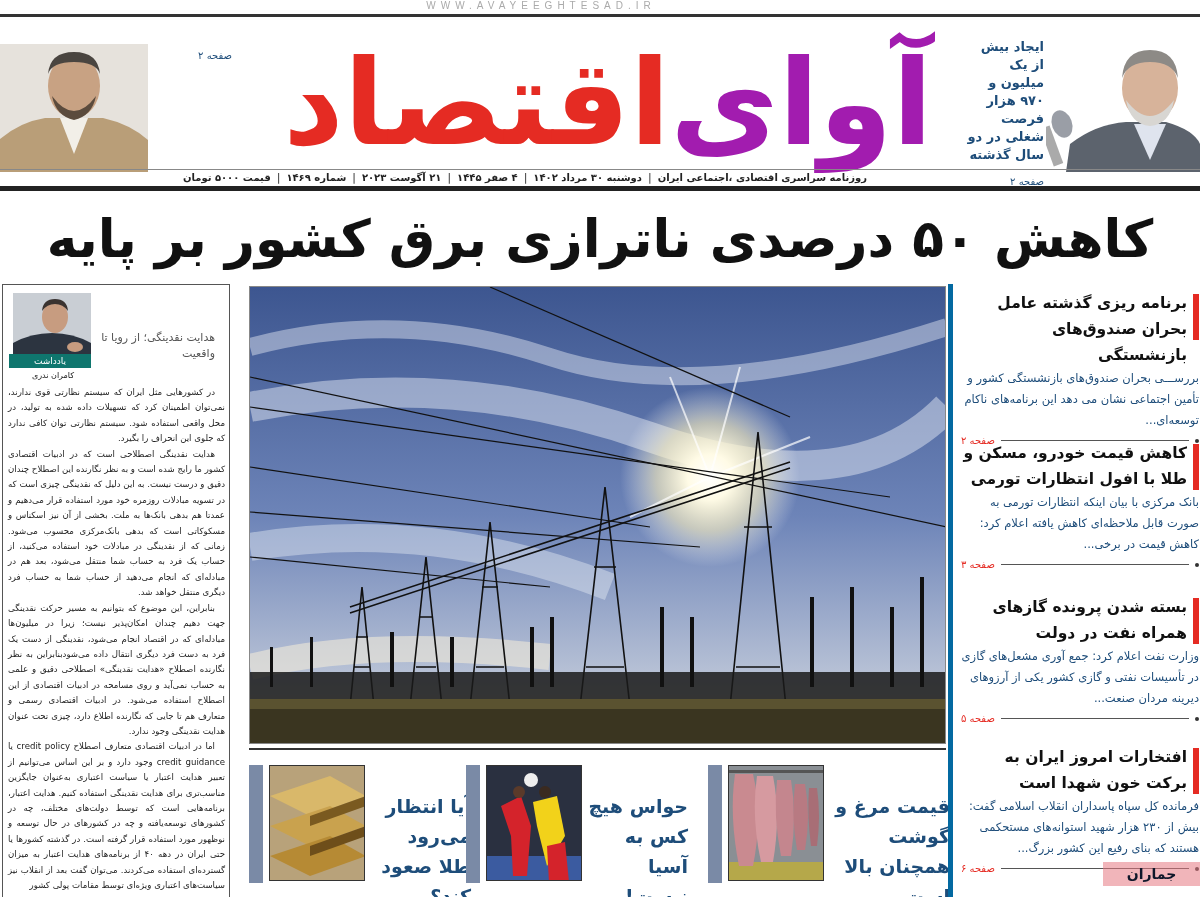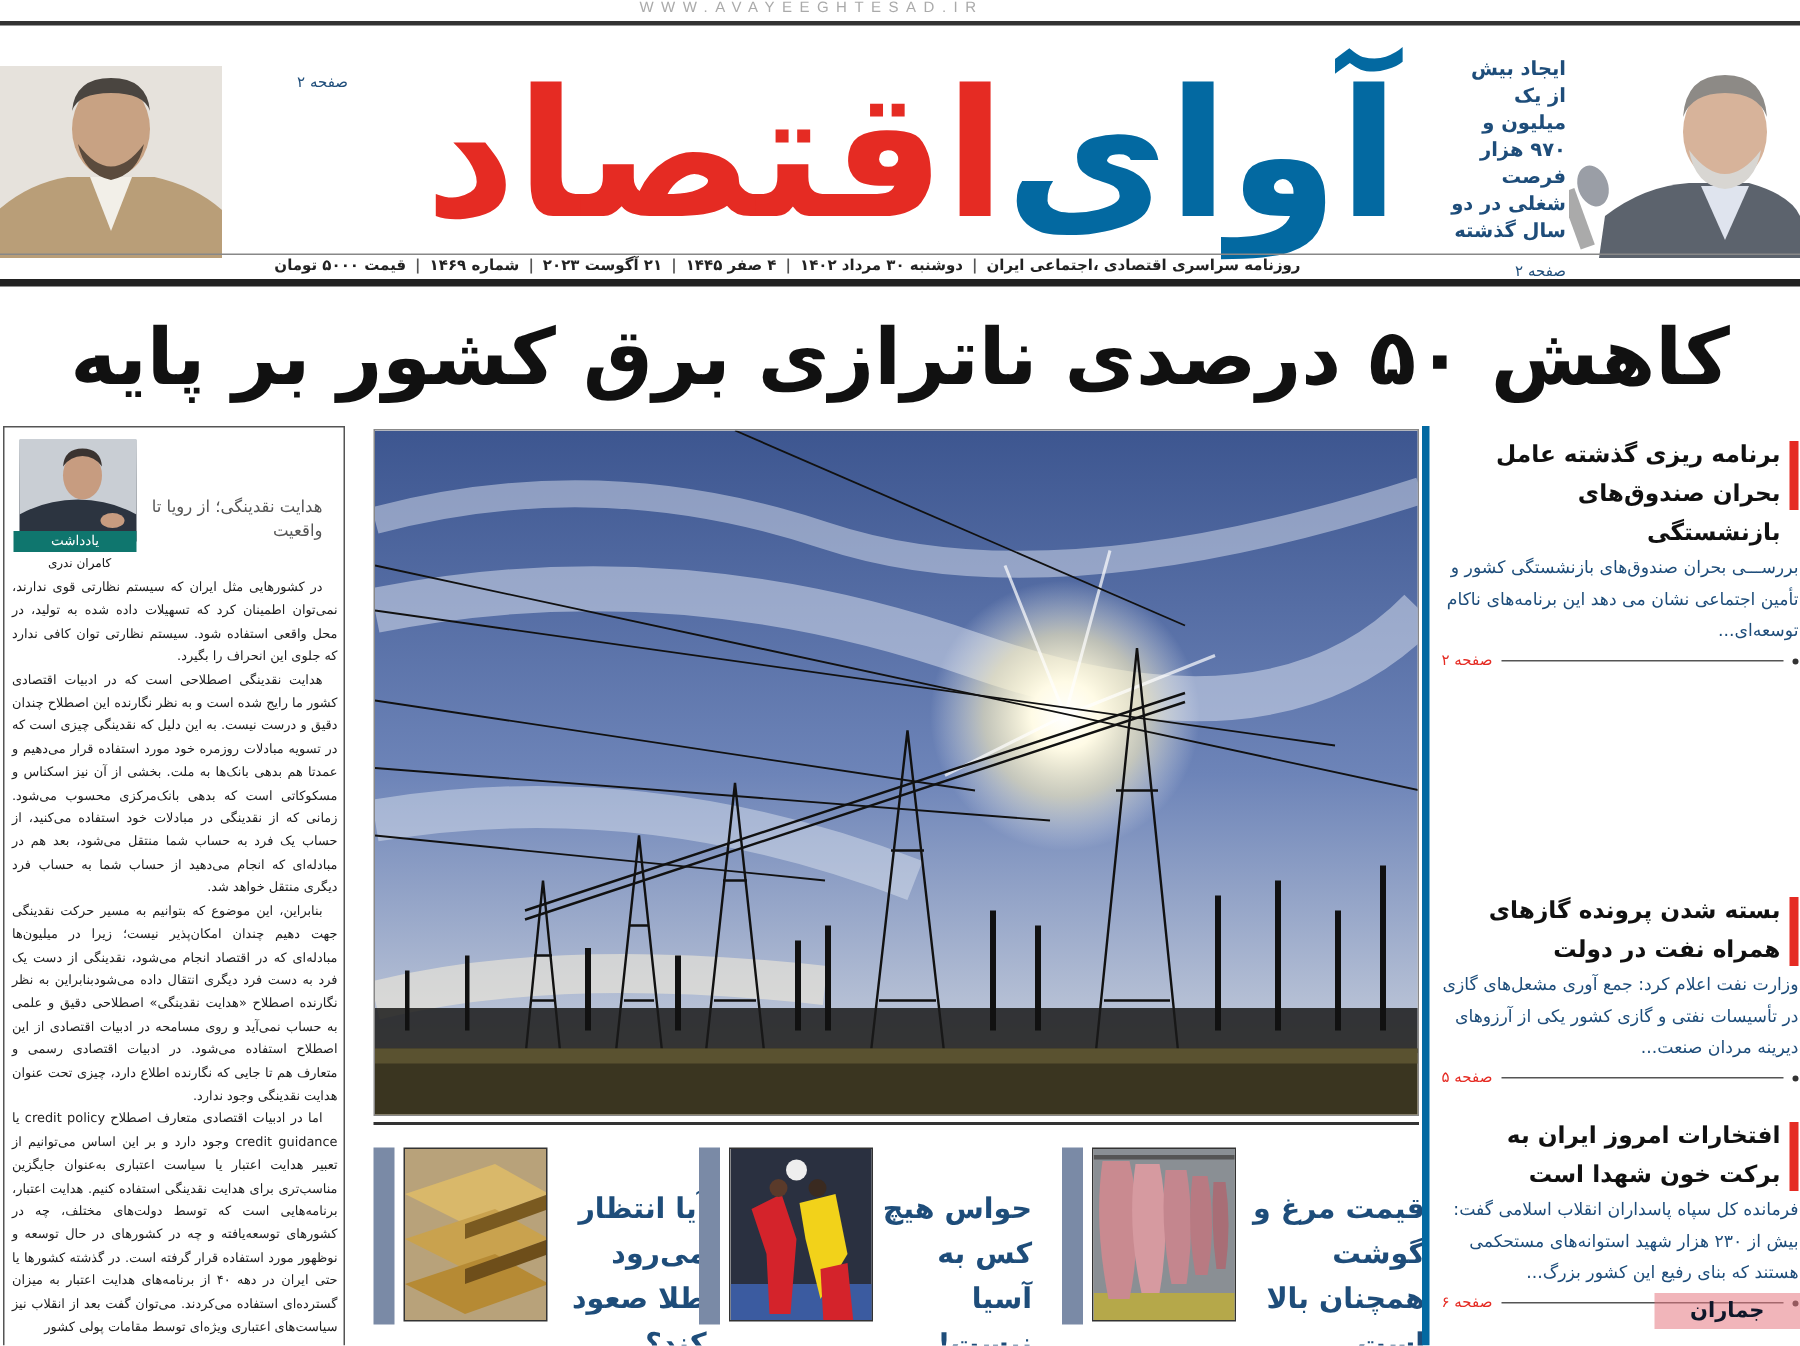--- a/index.html
+++ b/index.html
@@ -5,21 +5,21 @@
     * { box-sizing: border-box; margin: 0; padding: 0; }
     html, body { width: 1200px; height: 897px; overflow: hidden; background: #ffffff; }
     body { font-family: "DejaVu Sans", sans-serif; color: #111; position: relative; }
 
     .url { position: absolute; top: 0; left: 0; width: 1044px; text-align: center; font-family: "Liberation Sans", sans-serif; font-size: 10px; letter-spacing: 5px; color: #aaa; height: 14px; line-height: 12px; margin-left: 19px; }
     .rule-top { position: absolute; top: 14px; left: 0; width: 1200px; height: 3px; background: #333; }
 
     
     .masthead { position: absolute; top: 18px; left: 0; width: 1200px; height: 152px; }
     .logo { position: absolute; left: 238px; top: 14px; width: 740px; height: 130px; display: flex; align-items: flex-end; justify-content: center; direction: rtl; }
-    .logo-black { font-family: "DejaVu Sans", sans-serif; font-weight: bold; font-size: 118px; line-height: 118px; color: #0369a1; letter-spacing: -4px; }
+    .logo-black { font-family: "DejaVu Sans", sans-serif; font-weight: bold; font-size: 118px; line-height: 118px; color: #a21caf; letter-spacing: -4px; }
     .logo-red { font-family: "DejaVu Sans", sans-serif; font-weight: bold; font-size: 118px; line-height: 118px; color: #e52b23; letter-spacing: -4px; }
 
     .promo { position: absolute; top: 20px; direction: rtl; }
     .promo-text { font-weight: bold; color: #1e4d7a; font-size: 13px; line-height: 18px; }
     .promo-page { color: #1e4d7a; font-size: 10px; margin-top: 12px; }
     .promo-left { left: 148px; width: 84px; text-align: right; }
     .promo-right { left: 966px; width: 78px; text-align: right; }
     .portrait { position: absolute; top: 26px; width: 148px; height: 128px; overflow: hidden; }
     .portrait-left { left: 0; }
     .portrait-right { left: 1046px; width: 154px; }
@@ -262,20 +262,29 @@
 <div class="right-col">
   <div class="news n1">
     <div class="nh">برنامه ریزی گذشته عامل بحران صندوق‌های بازنشستگی</div>
     <div class="nb">بررســـی بحران صندوق‌های بازنشستگی کشور و تأمین اجتماعی نشان می دهد این برنامه‌های ناکام توسعه‌ای...</div>
     <div class="np">
       <span class="pg">صفحه ۲</span>
       <span class="line"></span>
       <span class="dot"></span>
     </div>
   </div>
+  <div class="news n2">
+    <div class="nh">کاهش قیمت خودرو، مسکن و طلا با افول انتظارات تورمی</div>
+    <div class="nb">بانک مرکزی با بیان اینکه انتظارات تورمی به صورت قابل ملاحظه‌ای کاهش یافته اعلام کرد: کاهش قیمت در برخی...</div>
+    <div class="np">
+      <span class="pg">صفحه ۳</span>
+      <span class="line"></span>
+      <span class="dot"></span>
+    </div>
+  </div>
   <div class="news n3">
     <div class="nh">بسته شدن پرونده گازهای همراه نفت در دولت</div>
     <div class="nb">وزارت نفت اعلام کرد: جمع آوری مشعل‌های گازی در تأسیسات نفتی و گازی کشور یکی از آرزوهای دیرینه مردان صنعت...</div>
     <div class="np">
       <span class="pg">صفحه ۵</span>
       <span class="line"></span>
       <span class="dot"></span>
     </div>
   </div>
   <div class="news n4">

